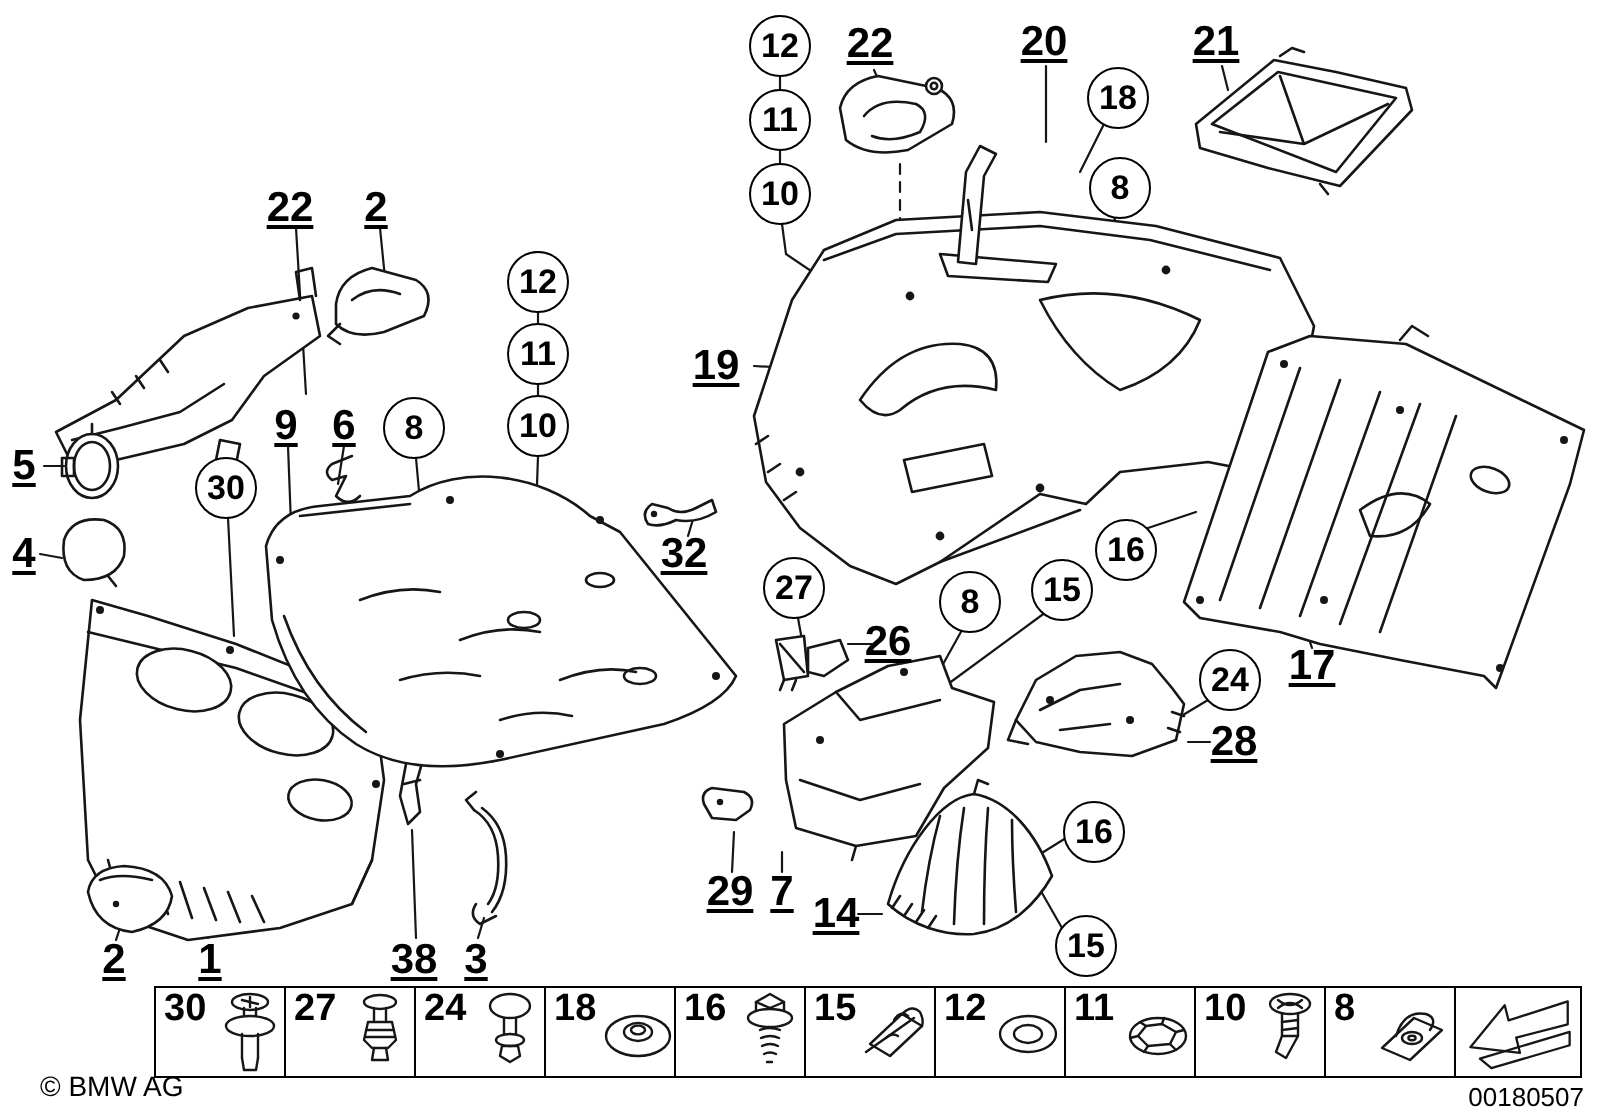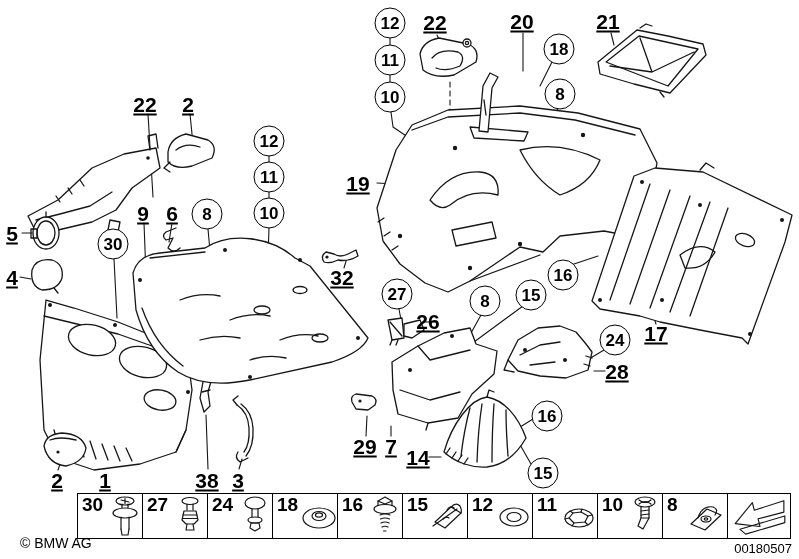--- a/index.html
+++ b/index.html
@@ -257,21 +257,21 @@
   <div class="lbl" style="left:188px;top:104px">2</div>
   <div class="lbl" style="left:435px;top:22px">22</div>
   <div class="lbl" style="left:522px;top:21px">20</div>
   <div class="lbl" style="left:608px;top:21px">21</div>
   <div class="lbl" style="left:358px;top:183px">19</div>
   <div class="lbl" style="left:12px;top:233px">5</div>
   <div class="lbl" style="left:12px;top:277px">4</div>
   <div class="lbl" style="left:143px;top:213px">9</div>
   <div class="lbl" style="left:172px;top:213px">6</div>
   <div class="lbl" style="left:342px;top:277px">32</div>
-  <div class="lbl" style="left:428px;top:321px">26</div>
+  <div class="lbl" style="left:444px;top:321px">26</div>
   <div class="lbl" style="left:617px;top:371px">28</div>
   <div class="lbl" style="left:656px;top:333px">17</div>
   <div class="lbl" style="left:57px;top:480px">2</div>
   <div class="lbl" style="left:105px;top:480px">1</div>
   <div class="lbl" style="left:207px;top:480px">38</div>
   <div class="lbl" style="left:238px;top:480px">3</div>
   <div class="lbl" style="left:365px;top:446px">29</div>
   <div class="lbl" style="left:391px;top:446px">7</div>
   <div class="lbl" style="left:418px;top:457px">14</div>
 

